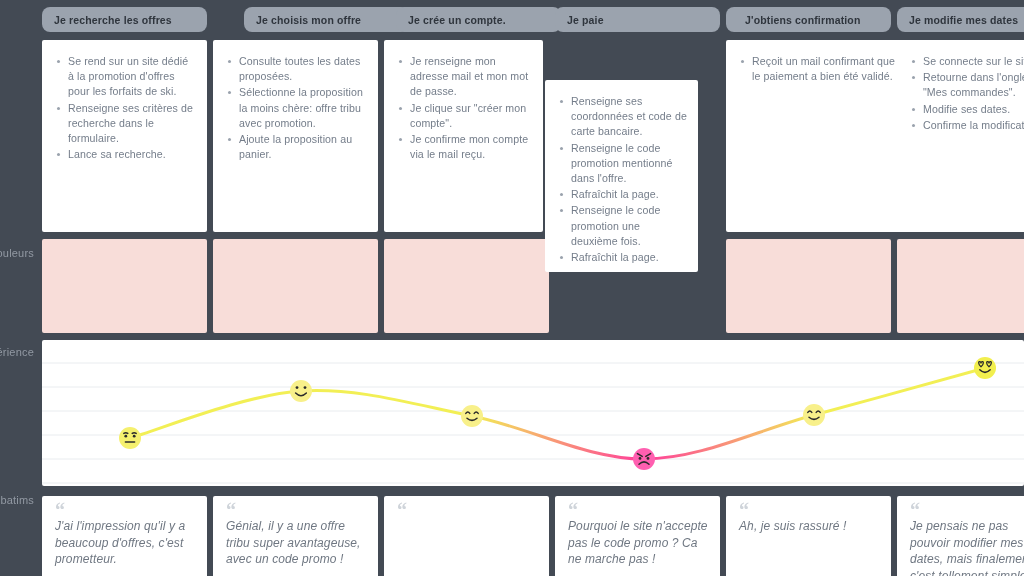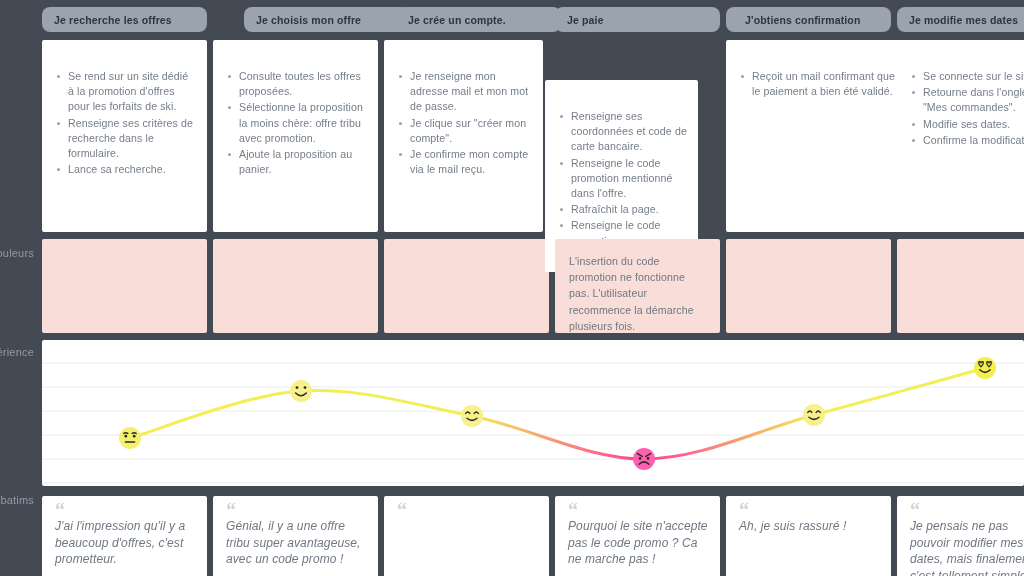--- a/index.html
+++ b/index.html
@@ -42,21 +42,21 @@
     position:absolute;
     background:#ffffff;
     border-radius:2px;
     overflow:hidden;
     box-sizing:border-box;
   }
   .card.pain{background:#f8ddd9;}
 
   .bullets{
     margin:0;
-    padding:29px 10px 10px 26px;
+    padding:14px 10px 10px 26px;
     list-style:none;
   }
   .bullets li{
     position:relative;
     color:#747d8a;
     font-size:10.6px;
     line-height:15.2px;
     margin-bottom:1px;
     letter-spacing:.1px;
   }
@@ -131,21 +131,21 @@
     <div class="card pain" style="left: 42px; top: 239px; width: 165px; height: 94px;">
       <div class="pain-text"></div>
     </div>
     <div class="quote-card" style="left: 42px; top: 496px; width: 165px; height: 88px;">
       <span class="qmark">“</span>
       <span class="qtext">J'ai l'impression qu'il y a beaucoup d'offres, c'est prometteur.</span>
     </div>
     <div class="col-head" style="left: 213px; top: 7px; width: 165px; margin-left: 31px;">Je choisis mon offre</div>
     <div class="card" style="left: 213px; top: 40px; width: 165px; height: 192px;">
       <ul class="bullets">
-        <li>Consulte toutes les offres proposées.</li>
+        <li>Consulte toutes les dates proposées.</li>
         <li>Sélectionne la proposition la moins chère: offre tribu avec promotion.</li>
         <li>Ajoute la proposition au panier.</li>
       </ul>
     </div>
     <div class="card pain" style="left: 213px; top: 239px; width: 165px; height: 94px;">
       <div class="pain-text"></div>
     </div>
     <div class="quote-card" style="left: 213px; top: 496px; width: 165px; height: 88px;">
       <span class="qmark">“</span>
       <span class="qtext">Génial, il y a une offre tribu super avantageuse, avec un code promo !</span>
@@ -167,23 +167,20 @@
     </div>
     <div class="col-head" style="left: 555px; top: 7px; width: 165px;">Je paie</div>
     <div class="card" style="left: 545px; top: 40px; width: 153px; height: 192px; margin-top: 40px;">
       <ul class="bullets">
         <li>Renseigne ses coordonnées et code de carte bancaire.</li>
         <li>Renseigne le code promotion mentionné dans l'offre.</li>
         <li>Rafraîchit la page.</li>
         <li>Renseigne le code promotion une deuxième fois.</li>
         <li>Rafraîchit la page.</li>
       </ul>
-    </div>
-    <div class="card pain" style="left: 555px; top: 239px; width: 165px; height: 94px;">
-      <div class="pain-text">L'insertion du code promotion ne fonctionne pas. L'utilisateur recommence la démarche plusieurs fois.</div>
     </div>
     <div class="quote-card" style="left: 555px; top: 496px; width: 165px; height: 88px;">
       <span class="qmark">“</span>
       <span class="qtext">Pourquoi le site n'accepte pas le code promo ? Ca ne marche pas !</span>
     </div>
     <div class="col-head" style="left: 726px; top: 7px; width: 165px; padding-left: 19px;">J'obtiens confirmation</div>
     <div class="card" style="left: 726px; top: 40px; width: 186px; height: 192px;">
       <ul class="bullets">
         <li>Reçoit un mail confirmant que le paiement a bien été validé.</li>
       </ul>

